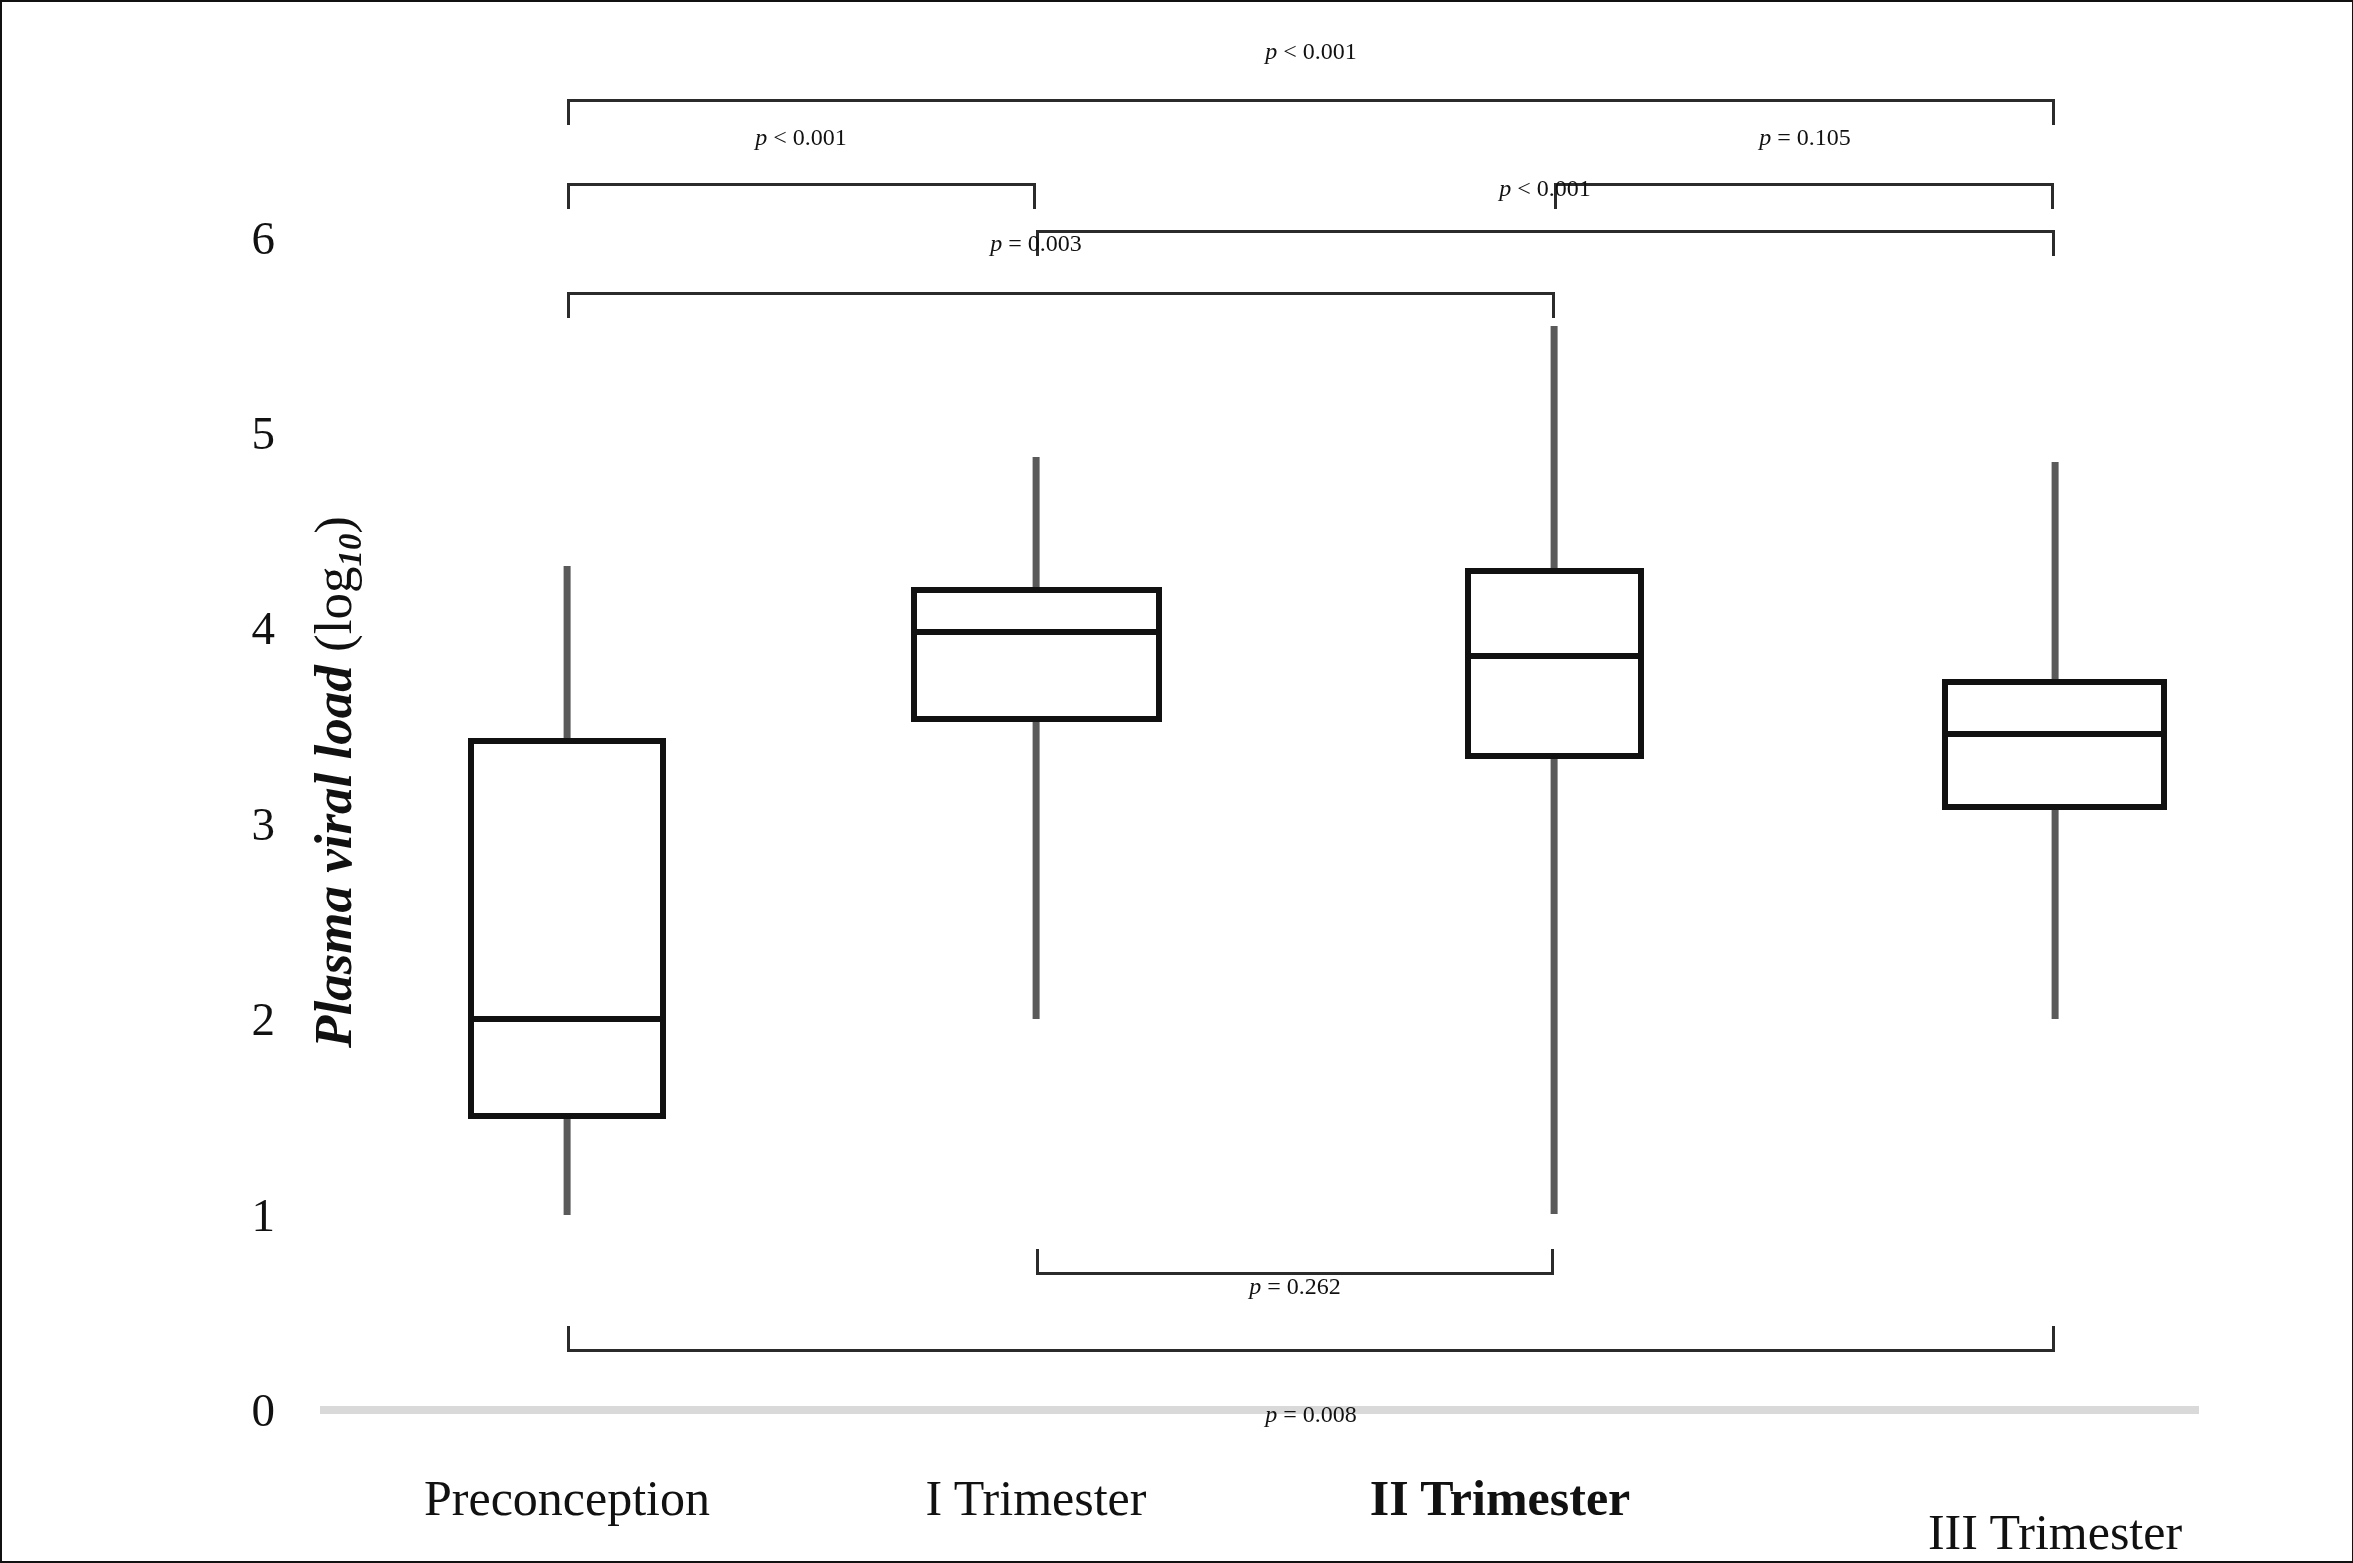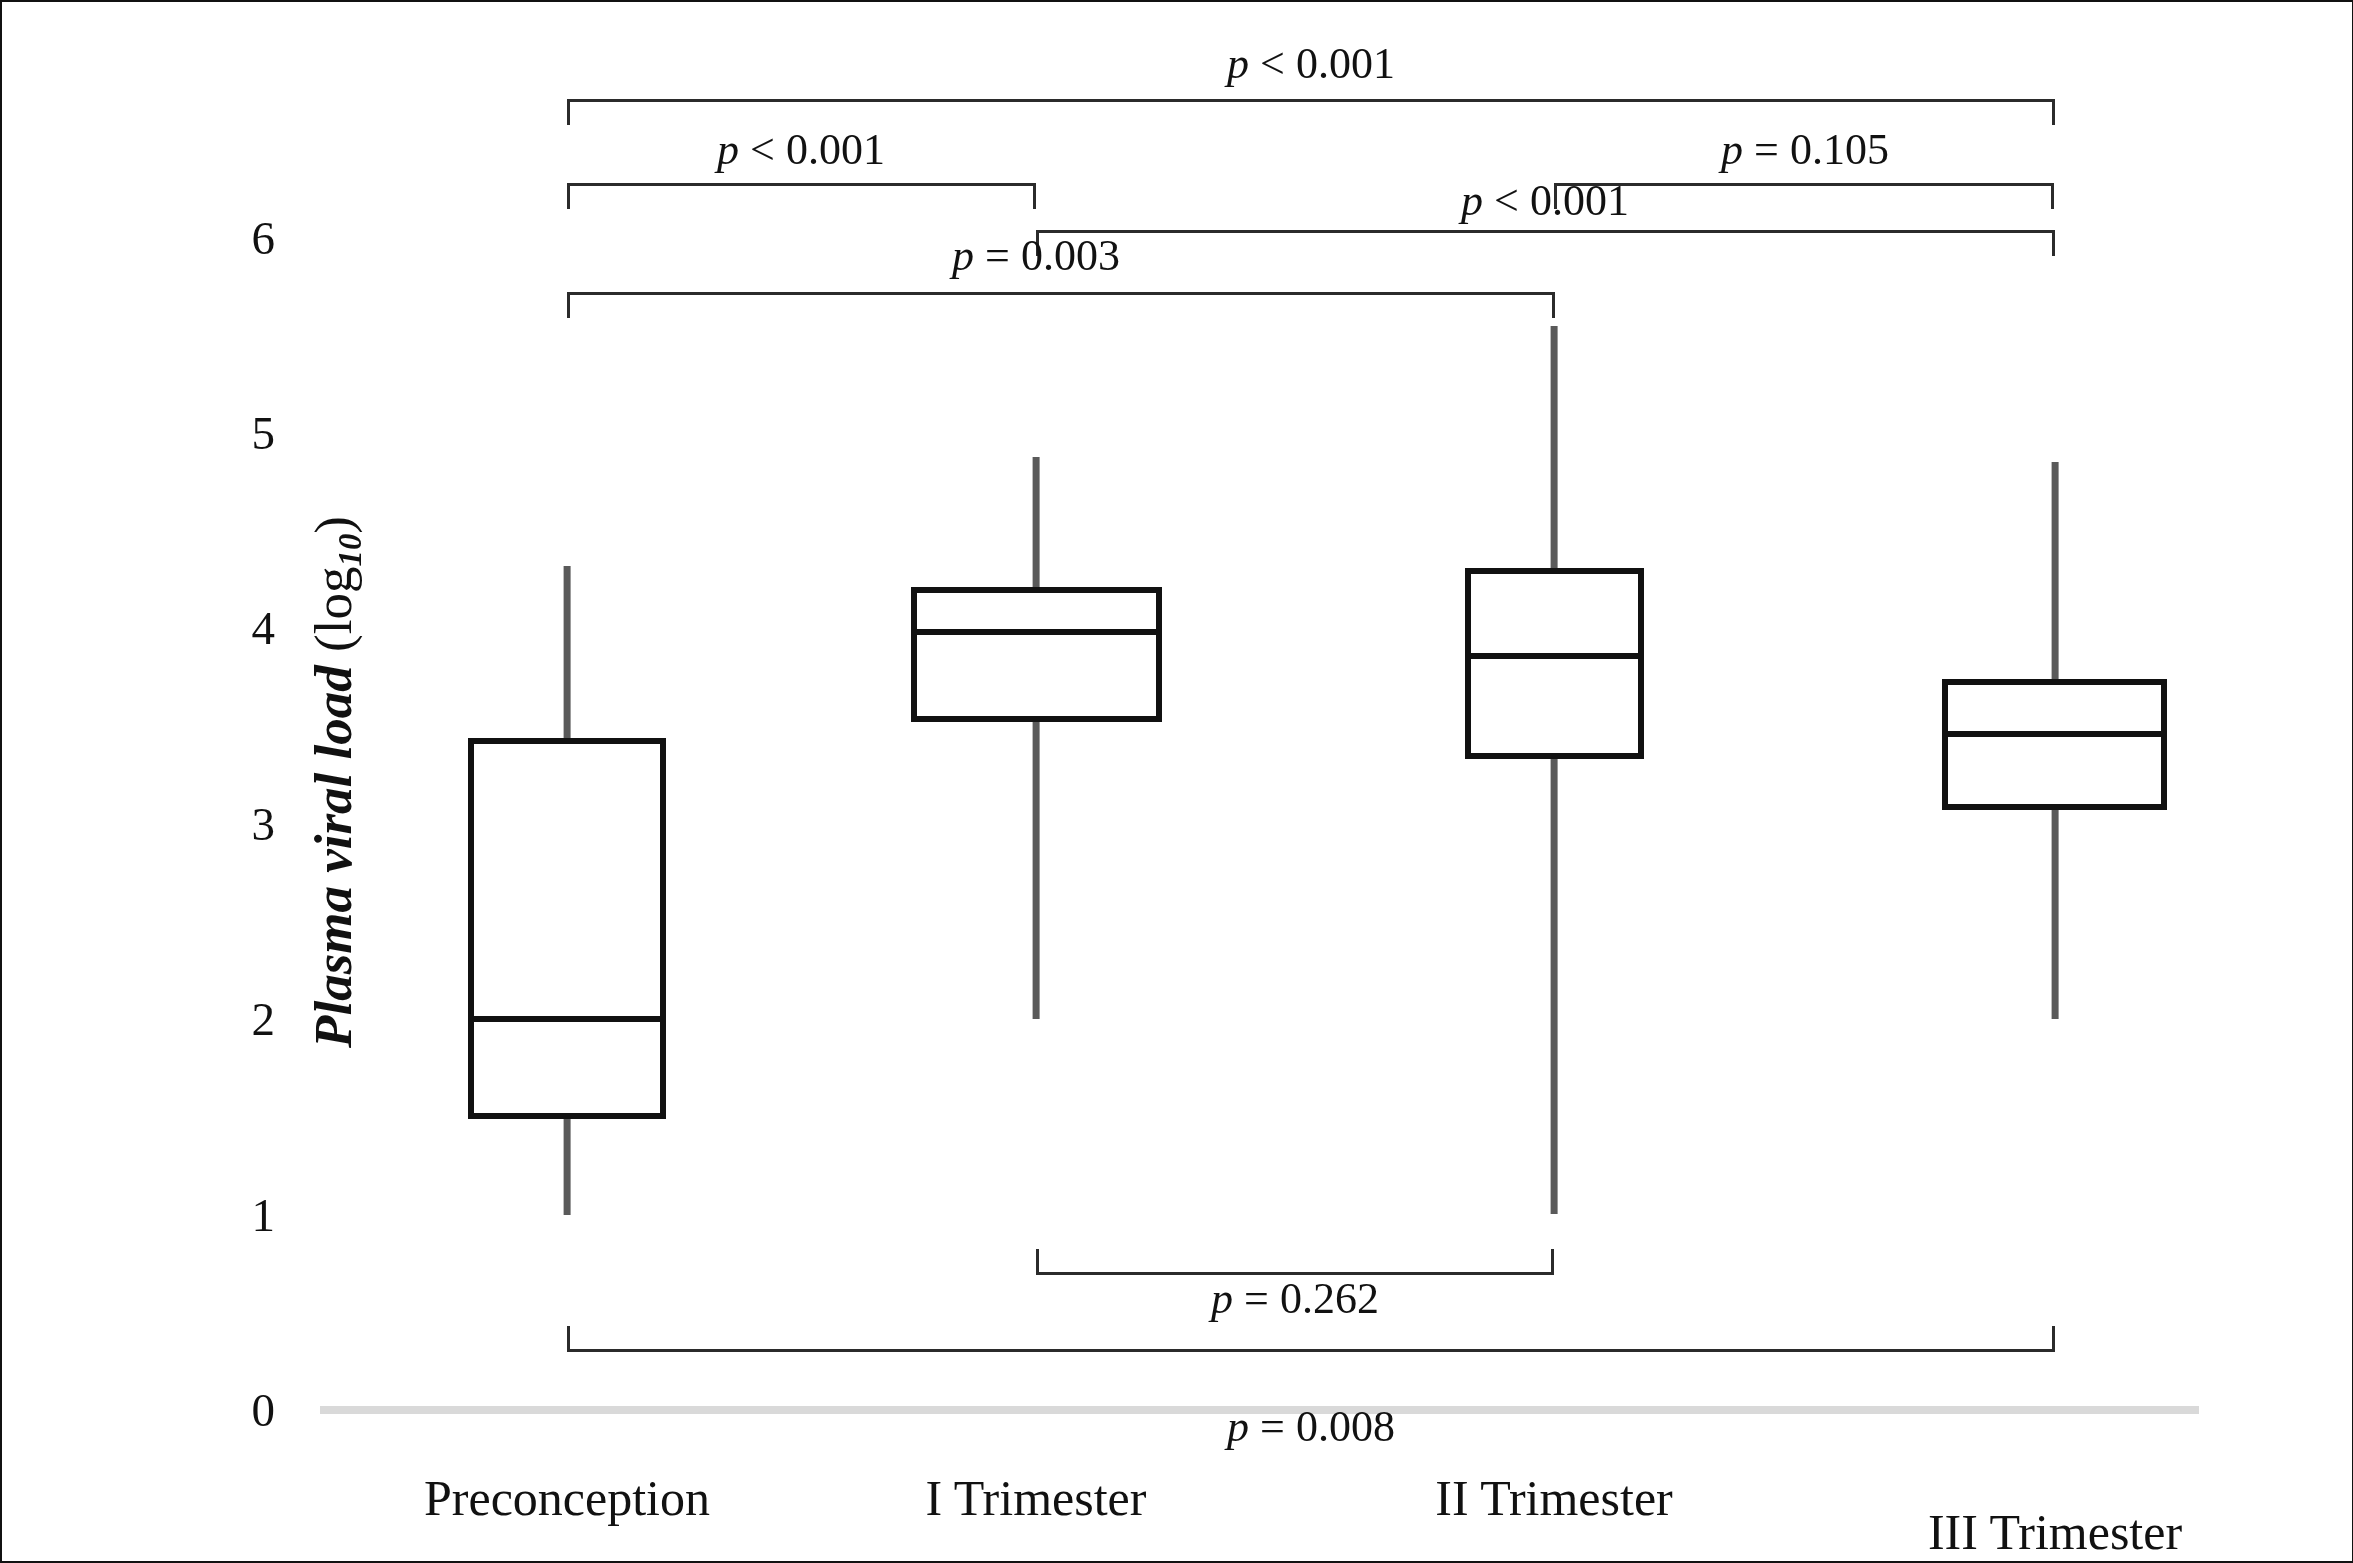--- a/index.html
+++ b/index.html
@@ -92,21 +92,21 @@
     border-top: 3px solid #2b2b2b;
     border-left: 3px solid #2b2b2b;
     border-right: 3px solid #2b2b2b;
   }
   .bracket.down {
     border-top: none;
     border-bottom: 3px solid #2b2b2b;
   }
   .pval {
     position: absolute;
-    font-size: 44px;
+    font-size: 24px;
     color: #111;
     white-space: nowrap;
     transform: translateX(-50%);
     text-align: right;
   }
   .pval i { font-style: italic; }
 </style>
 </head>
 <body>
 
@@ -152,21 +152,21 @@
           <div class="whisker" style="left: 2053px; top: 460px; height: 217px; background: rgb(90, 90, 90);"></div>
           <div class="whisker" style="left: 2053px; top: 808px; height: 209px; background: rgb(90, 90, 90);"></div>
           <div class="box" style="left: 1940px; top: 677px; width: 225px; height: 131px; border-color: rgb(17, 17, 17);"></div>
           <div class="median" style="left: 1940px; width: 225px; top: 729px; background: rgb(17, 17, 17);"></div>
         </div>
       </div>
 
     <div id="xtick-host">
         <div class="x-tick-label" style="left: 565px; top: 1467px;">Preconception</div>
         <div class="x-tick-label" style="left: 1034px; top: 1467px;">I Trimester</div>
-        <div class="x-tick-label" style="left: 1552px; top: 1467px;">II Trimester</div>
+        <div class="x-tick-label" style="left: 1498px; top: 1467px; font-weight: bold;">II Trimester</div>
         <div class="x-tick-label" style="left: 2053px; top: 1467px; margin-top: 34px;">III Trimester</div>
       </div>
 
     <div id="brackets-host">
         <div class="bracket" style="left: 565px; width: 1488px; top: 97px; height: 26px; border-color: rgb(43, 43, 43);"></div>
         <div class="pval" style="left: 1309px; top: 36px;"><i>p</i> &lt; 0.001</div>
         <div class="bracket" style="left: 565px; width: 469px; top: 181px; height: 26px; border-color: rgb(43, 43, 43);"></div>
         <div class="pval" style="left: 799px; top: 122px;"><i>p</i> &lt; 0.001</div>
         <div class="bracket" style="left: 1552px; width: 500px; top: 181px; height: 26px; border-color: rgb(43, 43, 43);"></div>
         <div class="pval" style="left: 1803px; top: 122px;"><i>p</i> = 0.105</div>

